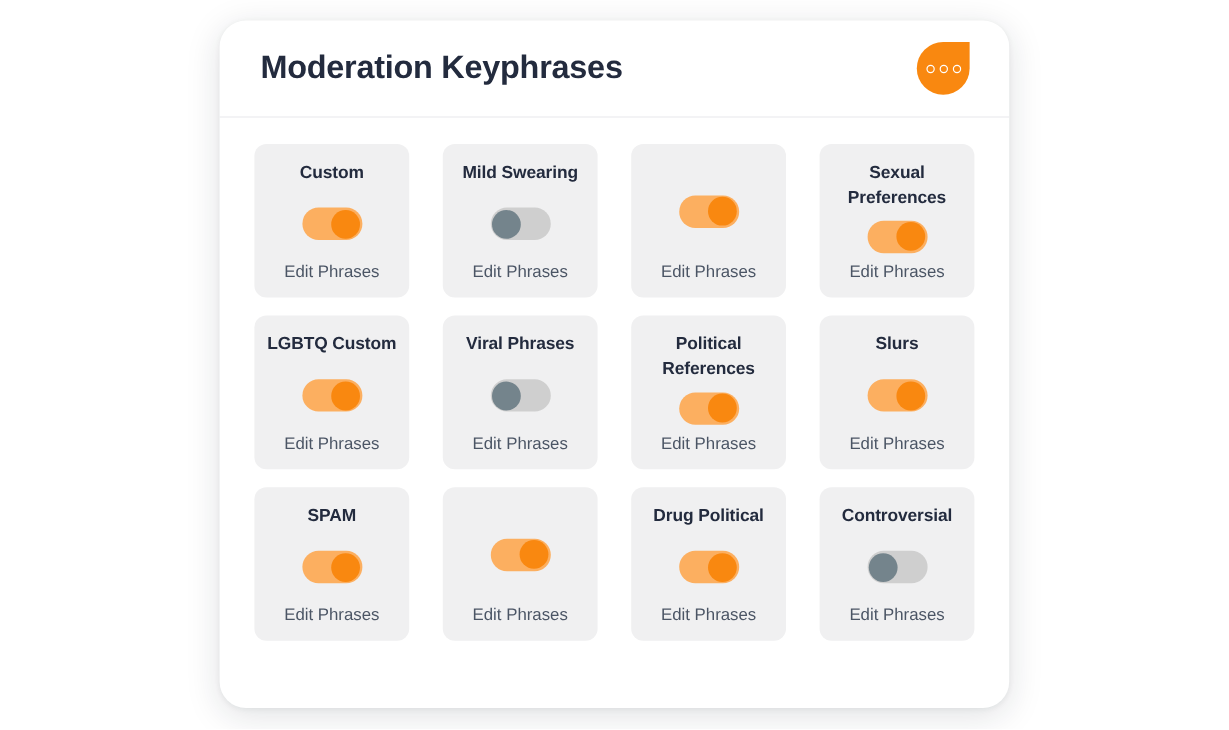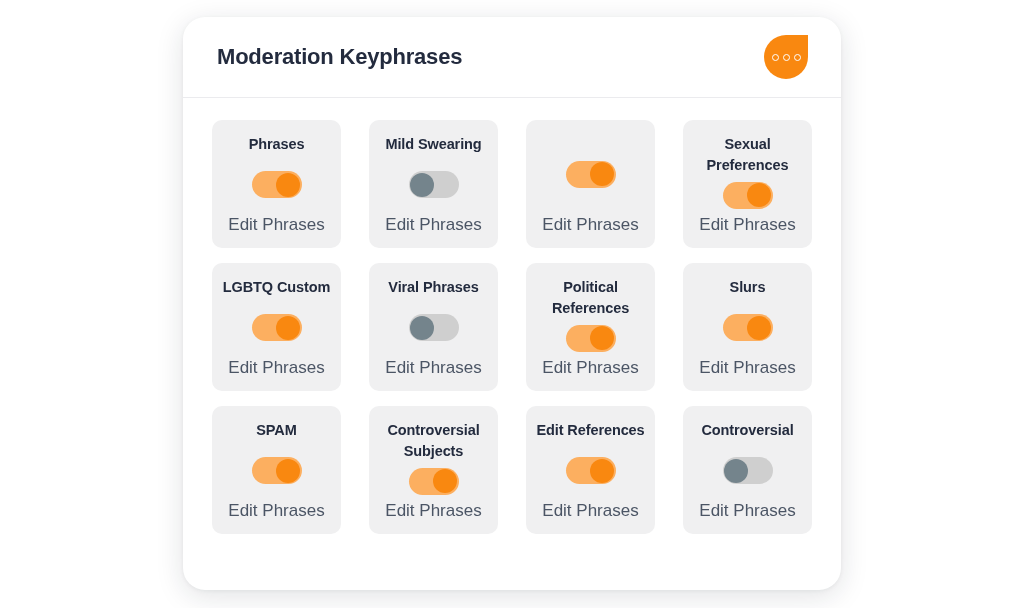--- a/index.html
+++ b/index.html
@@ -39,21 +39,21 @@
     position: relative;
     height: 81px;
     display: flex;
     align-items: center;
     justify-content: space-between;
     padding: 0 33px 0 34px;
     border-bottom: 1px solid #ebebee;
   }
 
   .panel-title {
-    font-size: 22px;
+    font-size: 27px;
     font-weight: bold;
     letter-spacing: -0.2px;
     color: #232b3e;
     line-height: 1.15;
     white-space: nowrap;
   }
 
   .brand-badge {
     position: relative;
     width: 44px;
@@ -135,21 +135,21 @@
   }
   .toggle.on {
     background: #fcaf60;
   }
   .toggle.on .knob {
     left: 24.5px;
     background: #f98810;
   }
 
   .card-action {
-    font-size: 17px;
+    font-size: 14px;
     color: #4b5565;
     text-align: right;
     line-height: 1.2;
     cursor: pointer;
     white-space: nowrap;
   }
 </style>
 </head>
 <body>
 
@@ -163,21 +163,21 @@
       <div class="brand-badge">
         <span class="dot"></span>
         <span class="dot"></span>
         <span class="dot"></span>
       </div>
     </div>
 
     <div class="grid-wrap">
       <div class="grid" id="card-grid">
           <div class="card">
-            <div class="card-title">Phrases</div>
+            <div class="card-title">Custom</div>
             <div class="toggle-row">
               <div class="toggle on" role="switch" aria-checked="true">
                 <span class="knob"></span>
               </div>
             </div>
             <div class="card-action">Edit Phrases</div>
           </div>
           <div class="card">
             <div class="card-title">Mild Swearing</div>
             <div class="toggle-row">
@@ -243,30 +243,29 @@
           <div class="card">
             <div class="card-title">SPAM</div>
             <div class="toggle-row">
               <div class="toggle on" role="switch" aria-checked="true">
                 <span class="knob"></span>
               </div>
             </div>
             <div class="card-action">Edit Phrases</div>
           </div>
           <div class="card">
-            <div class="card-title">Controversial Subjects</div>
-            <div class="toggle-row">
-              <div class="toggle on" role="switch" aria-checked="true">
-                <span class="knob"></span>
-              </div>
-            </div>
-            <div class="card-action">Edit Phrases</div>
-          </div>
-          <div class="card">
-            <div class="card-title">Edit References</div>
+            <div class="toggle-row">
+              <div class="toggle on" role="switch" aria-checked="true">
+                <span class="knob"></span>
+              </div>
+            </div>
+            <div class="card-action">Edit Phrases</div>
+          </div>
+          <div class="card">
+            <div class="card-title">Drug Political</div>
             <div class="toggle-row">
               <div class="toggle on" role="switch" aria-checked="true">
                 <span class="knob"></span>
               </div>
             </div>
             <div class="card-action">Edit Phrases</div>
           </div>
           <div class="card">
             <div class="card-title">Controversial</div>
             <div class="toggle-row">

